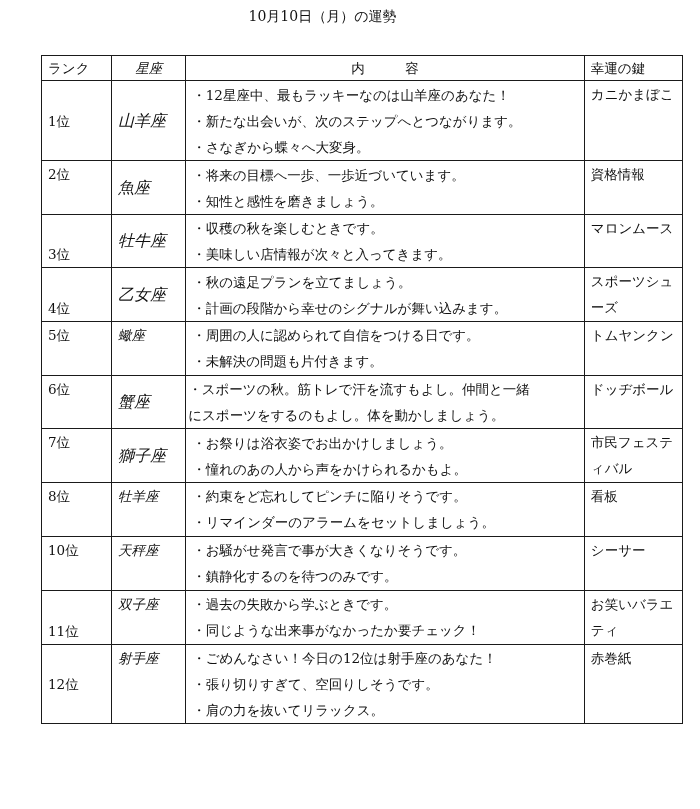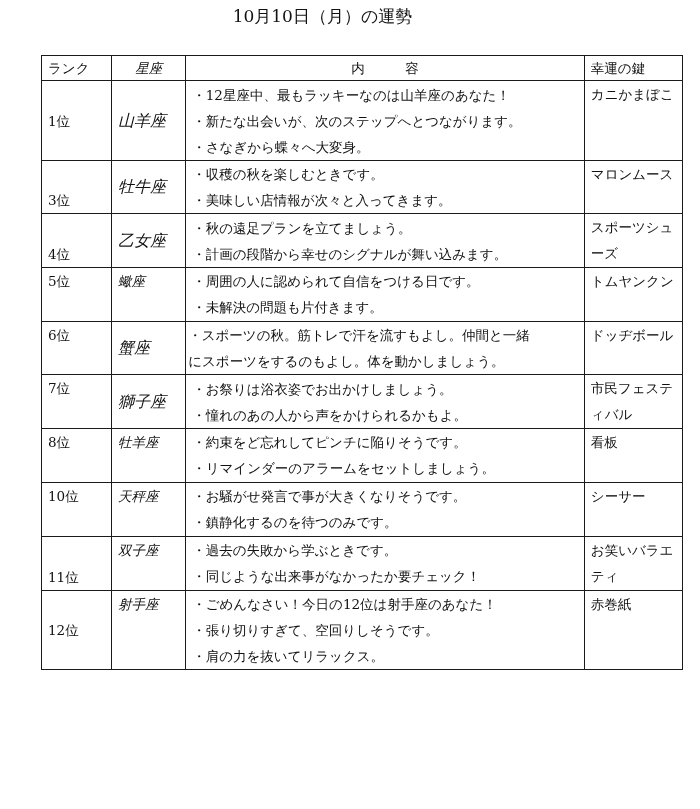--- a/index.html
+++ b/index.html
@@ -3,21 +3,21 @@
   <meta charset="utf-8">
   <style>
     html, body { margin: 0; padding: 0; background: #ffffff; }
     body {
       width: 700px; height: 809px; position: relative; overflow: hidden;
       font-family: "DejaVu Serif", "Liberation Serif", serif;
       color: #111111;
     }
     .title {
       position: absolute; top: 6px; left: 0; width: 645px;
-      text-align: center; font-size: 17px; line-height: 20px;
+      text-align: center; font-size: 14px; line-height: 20px;
     }
     table.fortune {
       position: absolute; top: 55px; left: 41px;
       width: 642px;
       border-collapse: collapse;
       table-layout: fixed;
       font-size: 13.5px;
     }
     table.fortune td, table.fortune th {
       border: 1px solid #1a1a1a;
@@ -74,20 +74,29 @@
       <td class="v-mid">1位</td>
       <td class="c-sign-cell v-mid sign-bold">山羊座</td>
       <td class="c-content-cell v-mid">
         <span class="content-line">・12星座中、最もラッキーなのは山羊座のあなた！</span>
         <span class="content-line">・新たな出会いが、次のステップへとつながります。</span>
         <span class="content-line">・さなぎから蝶々へ大変身。</span>
       </td>
       <td class="key-cell">カニかまぼこ</td>
     </tr>
 
+    <tr style="height:54px">
+      <td class="v-top">2位</td>
+      <td class="c-sign-cell v-mid sign-bold">魚座</td>
+      <td class="c-content-cell v-mid">
+        <span class="content-line">・将来の目標へ一歩、一歩近づいています。</span>
+        <span class="content-line">・知性と感性を磨きましょう。</span>
+      </td>
+      <td class="key-cell">資格情報</td>
+    </tr>
 
     <tr style="height:53px">
       <td class="v-bot">3位</td>
       <td class="c-sign-cell v-mid sign-bold">牡牛座</td>
       <td class="c-content-cell v-mid">
         <span class="content-line">・収穫の秋を楽しむときです。</span>
         <span class="content-line">・美味しい店情報が次々と入ってきます。</span>
       </td>
       <td class="key-cell">マロンムース</td>
     </tr>

